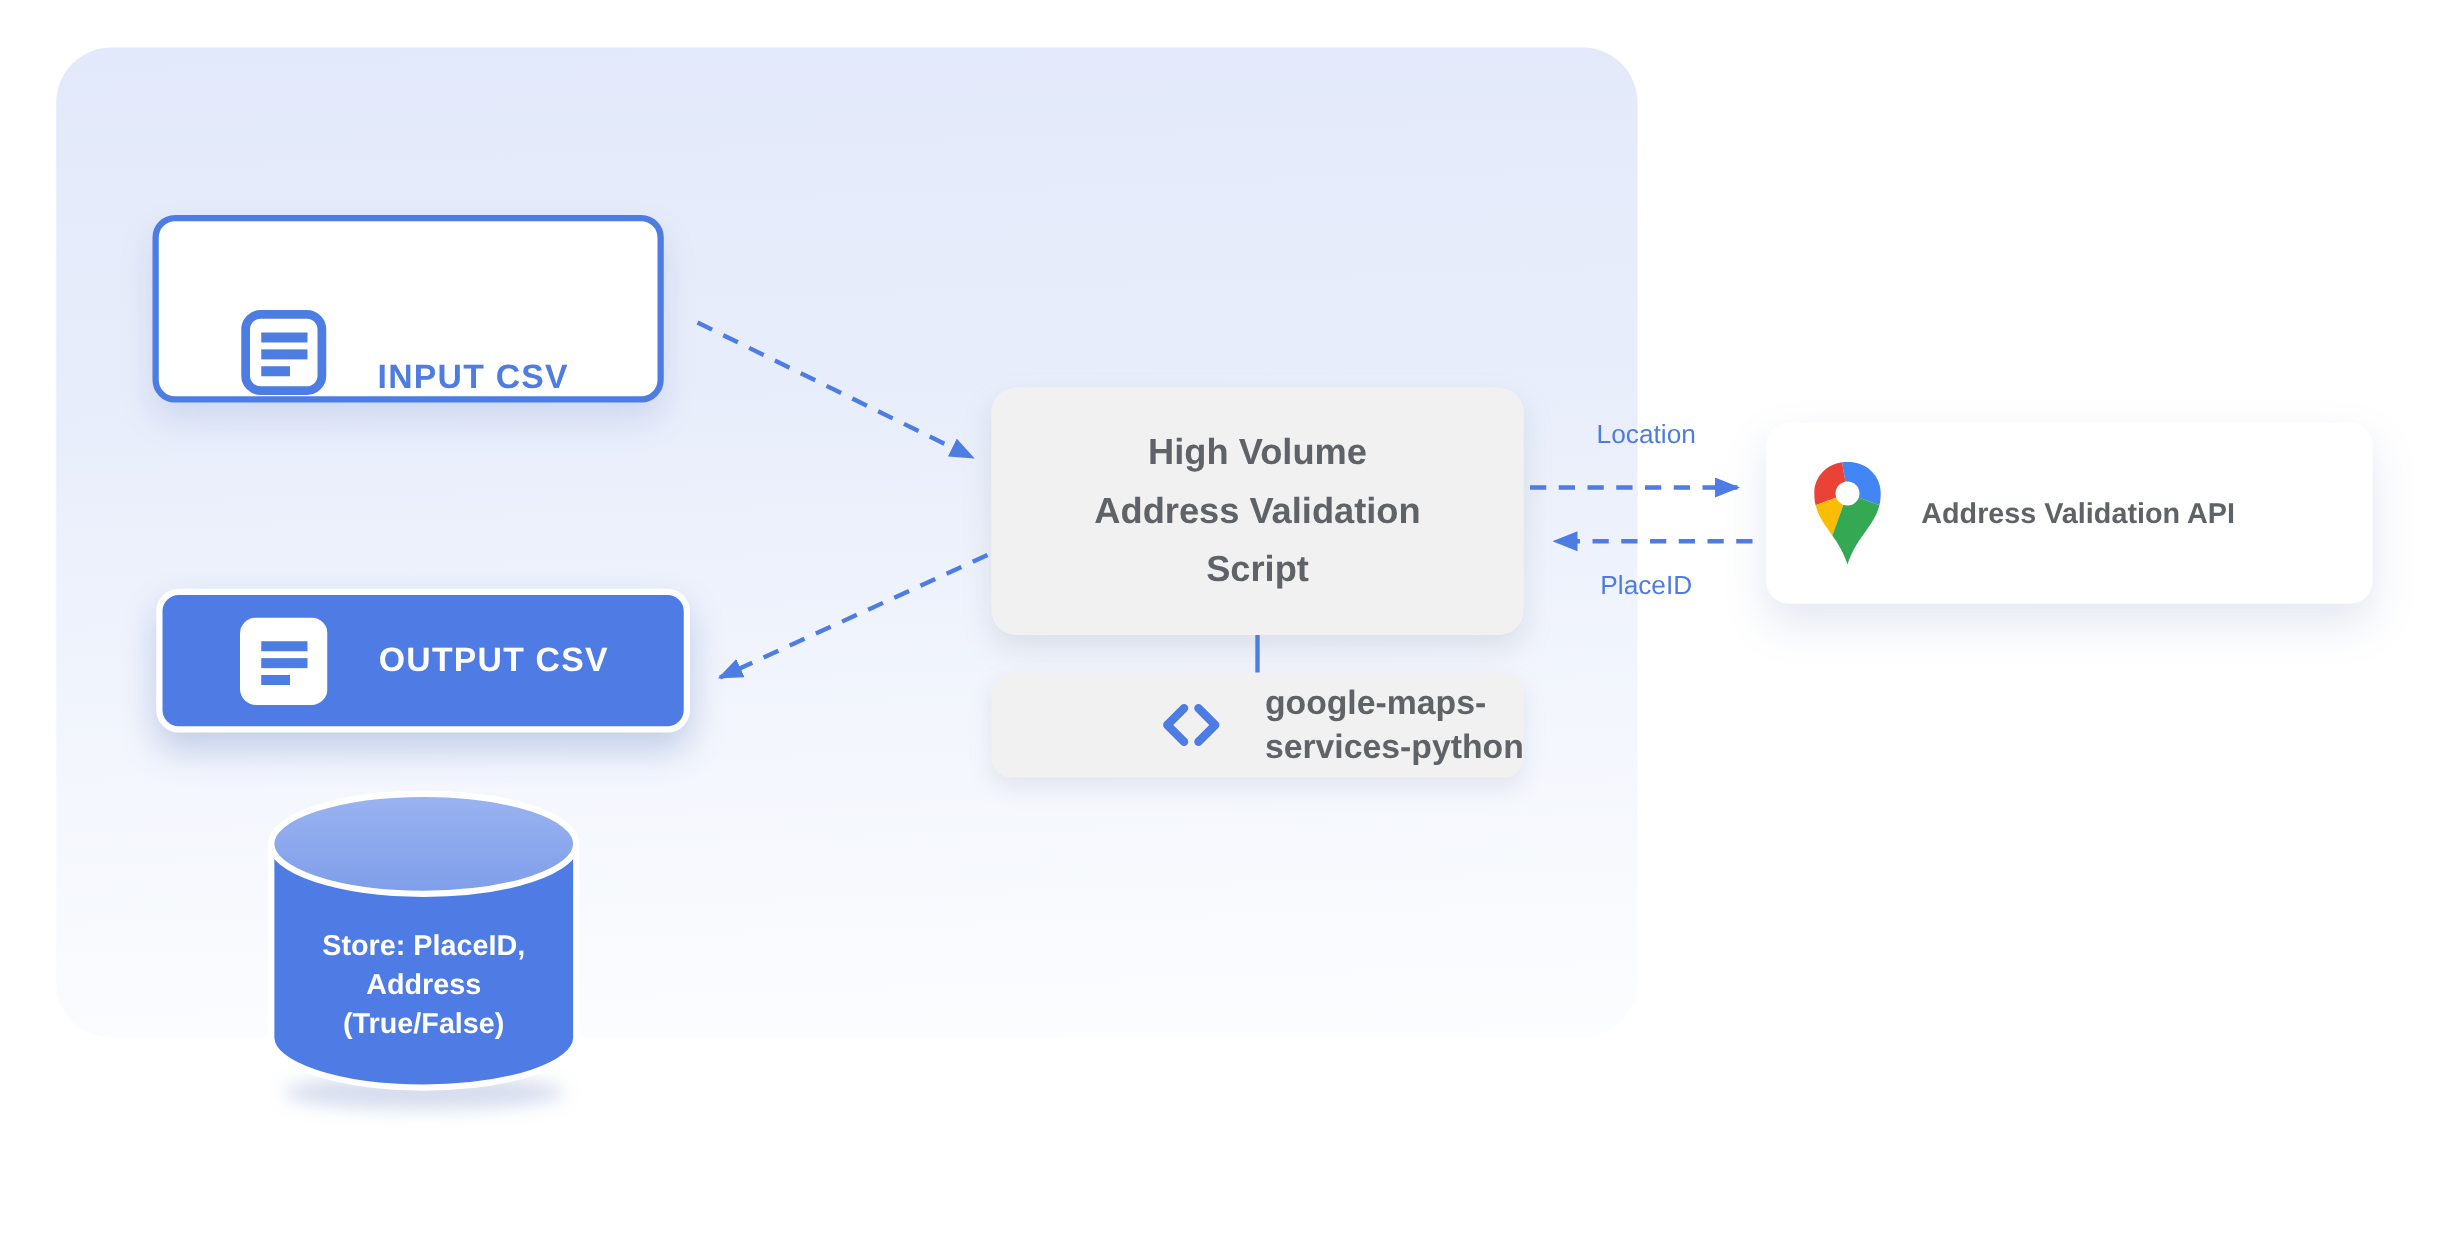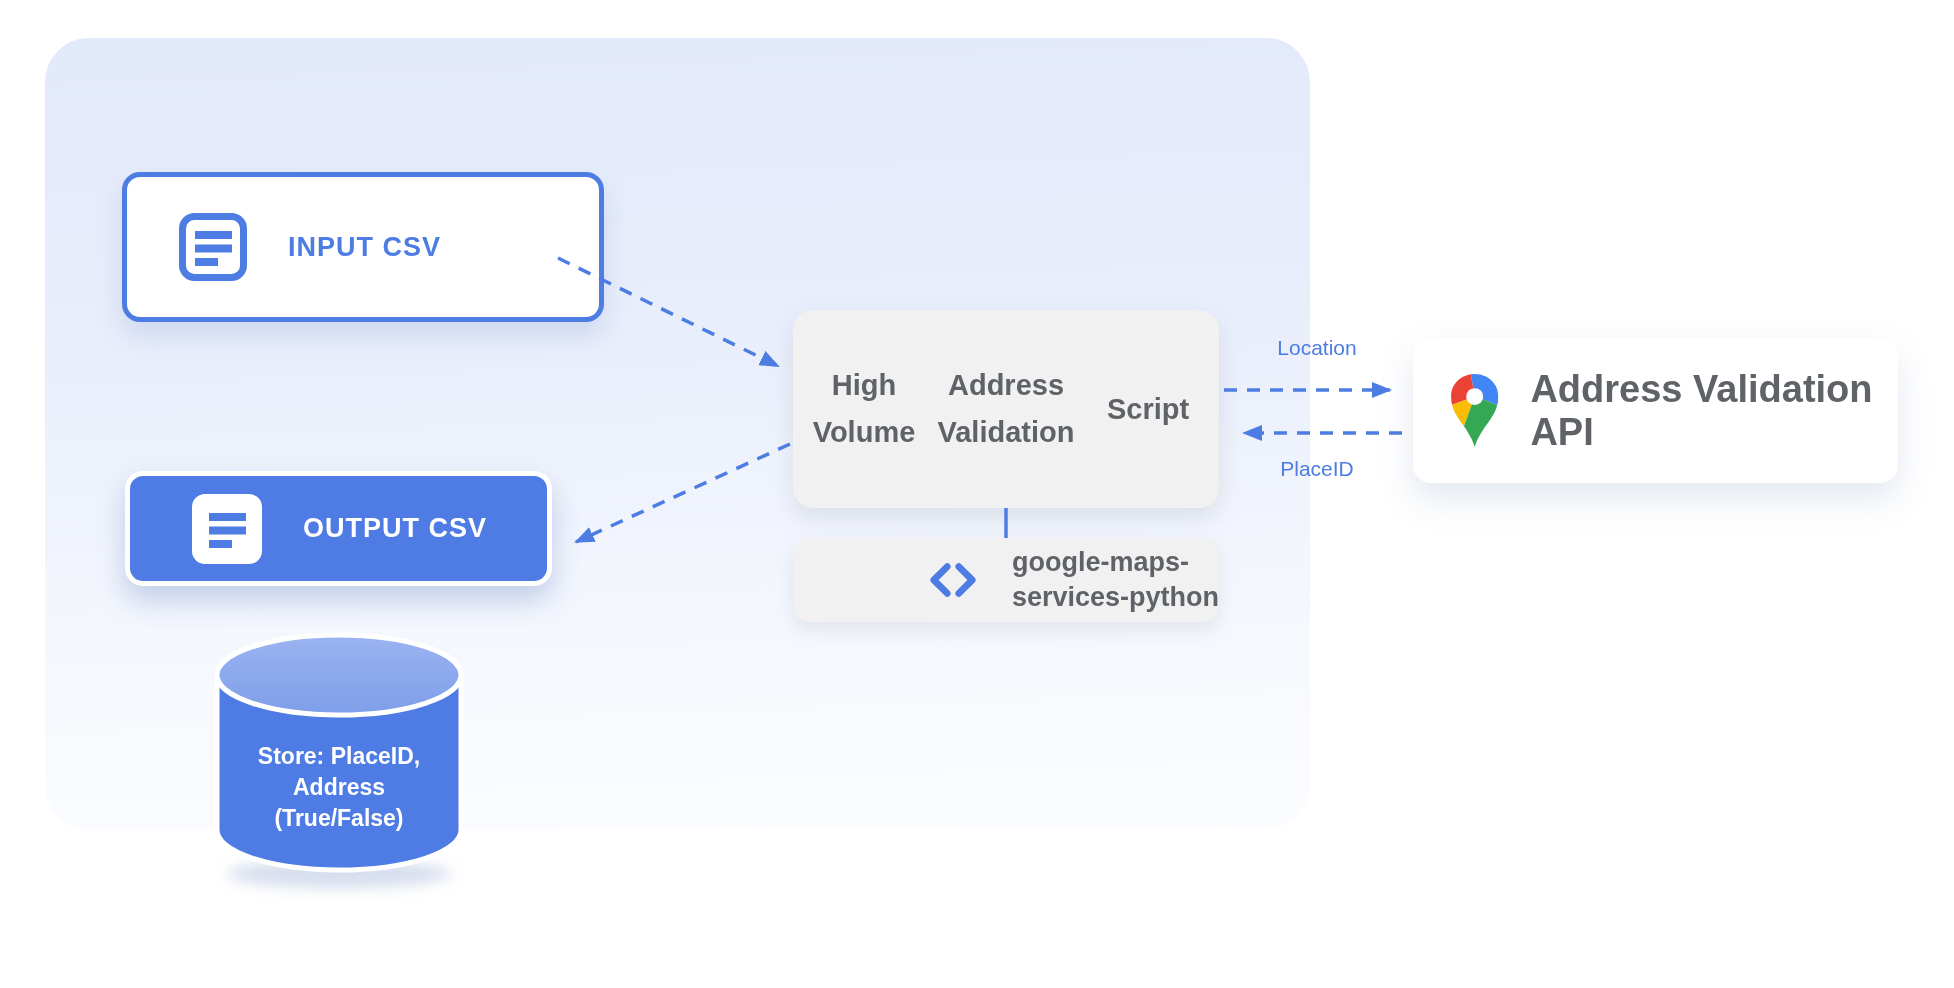--- a/index.html
+++ b/index.html
@@ -29,40 +29,40 @@
   }
   .infra-title{
     position:absolute;left:200px;top:78px;width:1000px;
     text-align:center;font-size:29px;font-weight:700;color:var(--blue);
     letter-spacing:.3px;
   }
 
   .node{position:absolute;display:flex;align-items:center;}
 
   .input-box{
-    left:122px;top:172px;width:482px;height:150px;
+    left:122px;top:172px;width:409px;height:150px;
     background:var(--white);border:5px solid var(--blue);border-radius:18px;
     box-shadow:0 14px 26px rgba(90,120,190,.18);
-    padding-left:51px;gap:40px;
+    padding-left:65px;gap:40px;align-items:flex-end;
   }
   .output-box{
     left:125px;top:471px;width:427px;height:115px;
     background:var(--cylinder_body);border:5px solid var(--white);border-radius:18px;
     box-shadow:0 14px 28px rgba(80,110,185,.30);
     padding-left:62px;gap:41px;
   }
   .csv-label{font-size:27px;font-weight:700;letter-spacing:1px;}
   .input-box .csv-label{color:var(--blue);}
   .output-box .csv-label{color:var(--white);}
 
   .script-box{
     left:793px;top:310px;width:426px;height:198px;
     background:var(--gray_box);border-radius:20px;
     box-shadow:0 10px 22px rgba(140,150,170,.22);
-    justify-content:center;
+    flex-direction:column;justify-content:center;
   }
   .script-box .line{
     font-size:29px;line-height:47px;font-weight:700;color:var(--gray_text);
     text-align:center;width:100%;
   }
 
   .library-box{
     left:793px;top:538px;width:426px;height:84px;
     background:var(--gray_box);border-radius:16px;
     box-shadow:0 8px 18px rgba(140,150,170,.18);
@@ -71,21 +71,21 @@
   .library-text .line{
     font-size:27px;line-height:35px;font-weight:700;color:var(--gray_text);
   }
 
   .api-box{
     left:1413px;top:338px;width:485px;height:145px;
     background:var(--white);border-radius:18px;
     box-shadow:0 16px 34px rgba(100,125,180,.18);
     padding-left:36px;gap:30px;
   }
-  .api-label{font-size:38px;font-weight:700;color:var(--gray_text);}
+  .api-label{font-size:23px;font-weight:700;color:var(--gray_text);}
 
   .edge-label{
     position:absolute;width:300px;text-align:center;
     font-size:21px;font-weight:500;color:var(--blue);
   }
   .edge-label.location{left:1167px;top:336px;}
   .edge-label.placeid{left:1167px;top:457px;}
 
   .arrows{position:absolute;left:0;top:0;pointer-events:none;}
   .arrow{stroke:var(--blue);stroke-width:3.5;fill:none;stroke-dasharray:13 10;}

